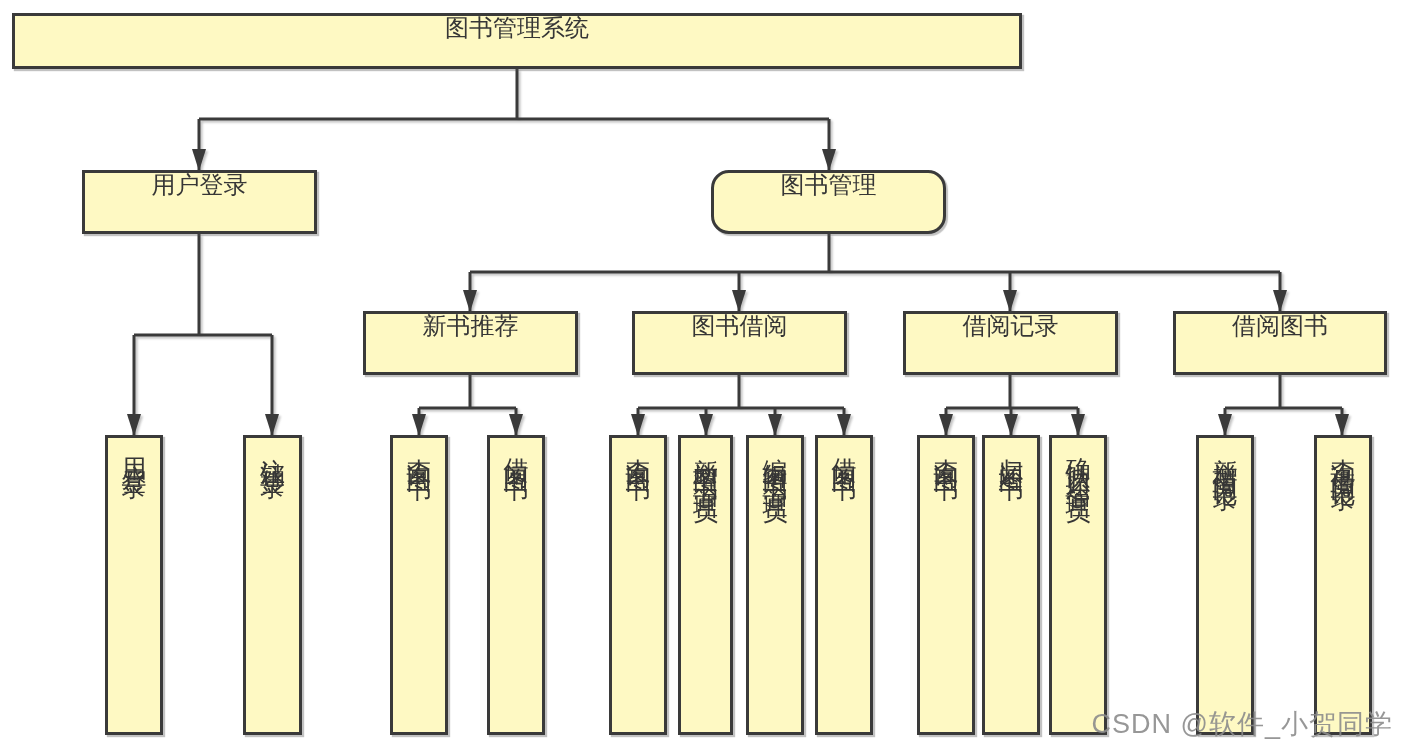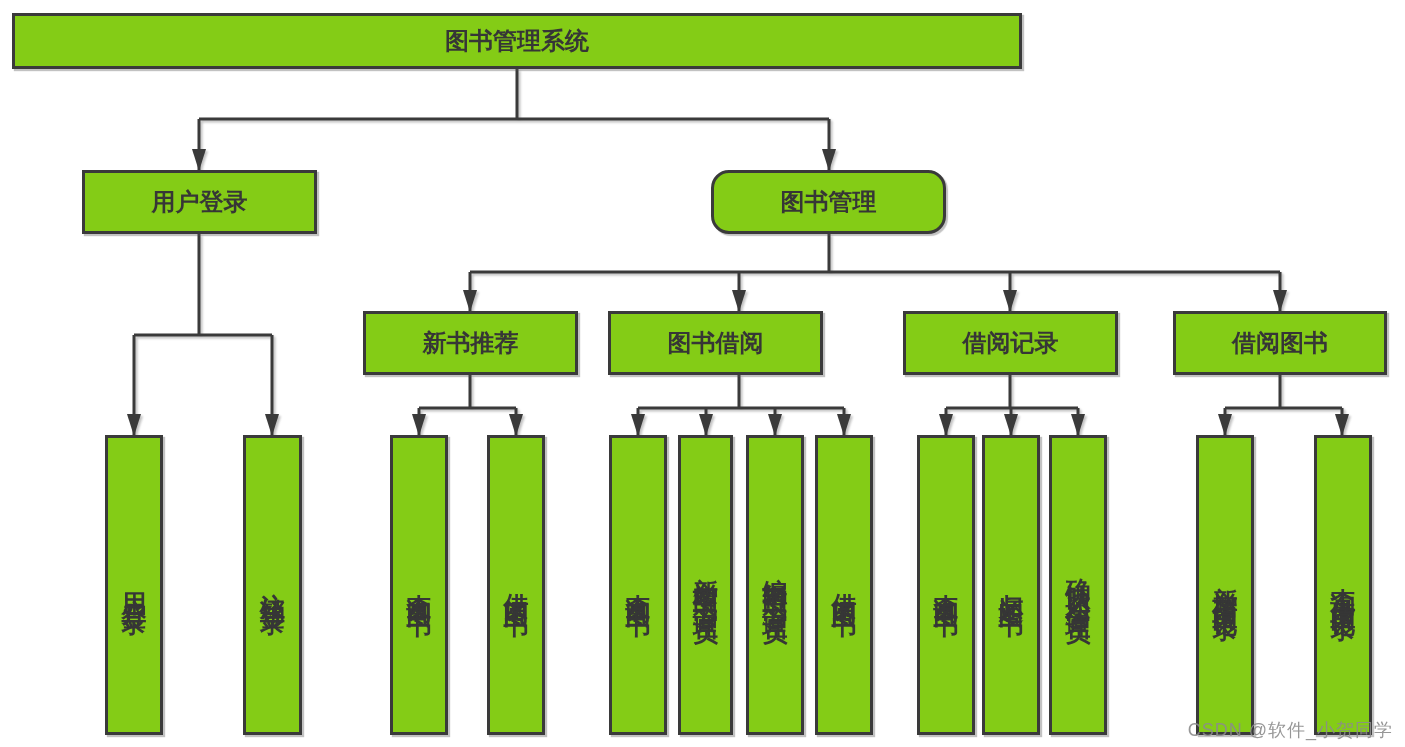--- a/index.html
+++ b/index.html
@@ -18,49 +18,48 @@
   }
   .connectors {
     position: absolute;
     left: 0;
     top: 0;
     filter: drop-shadow(2px 2px 1px rgba(80,80,80,0.35));
   }
   .node {
     position: absolute;
     box-sizing: border-box;
-    background: #84cc16;
+    background: #fef9c3;
     border: 3px solid #3a3a3a;
     box-shadow: 2px 2px 1px rgba(80,80,80,0.35);
     display: flex;
-    align-items: center;
+    align-items: flex-start;
     justify-content: center;
     text-align: center;
     font-size: 24px;
     line-height: 1;
     color: #363636;
-    font-weight: bold;
   }
   .leaf {
     top: 435px;
     height: 300px;
   }
   .vtext {
     writing-mode: vertical-rl;
     text-orientation: mixed;
     font-size: 25px;
     letter-spacing: 6px;
     line-height: 1;
     white-space: nowrap;
   }
   .watermark {
     position: absolute;
     right: 12px;
     bottom: 5px;
-    font-size: 18px;
+    font-size: 27px;
     color: rgba(140,140,140,0.9);
     letter-spacing: 1px;
   }
 </style>
 </head>
 <body>
 
 <div class="canvas">
 
   <svg class="connectors" width="1405" height="747" viewBox="0 0 1405 747">
@@ -112,21 +111,21 @@
   <div class="node" style="left:82px; top:170px; width:235px; height:64px;">
     <span>用户登录</span>
   </div>
   <div class="node" style="left:711px; top:170px; width:235px; height:64px;border-radius:18px;">
     <span>图书管理</span>
   </div>
 
   <div class="node" style="left:363px; top:311px; width:215px; height:64px;">
     <span>新书推荐</span>
   </div>
-  <div class="node" style="left:608px; top:311px; width:215px; height:64px;">
+  <div class="node" style="left:632px; top:311px; width:215px; height:64px;">
     <span>图书借阅</span>
   </div>
   <div class="node" style="left:903px; top:311px; width:215px; height:64px;">
     <span>借阅记录</span>
   </div>
   <div class="node" style="left:1173px; top:311px; width:214px; height:64px;">
     <span>借阅图书</span>
   </div>
 
   <div class="node leaf" style="left:105px; width:58px;">

